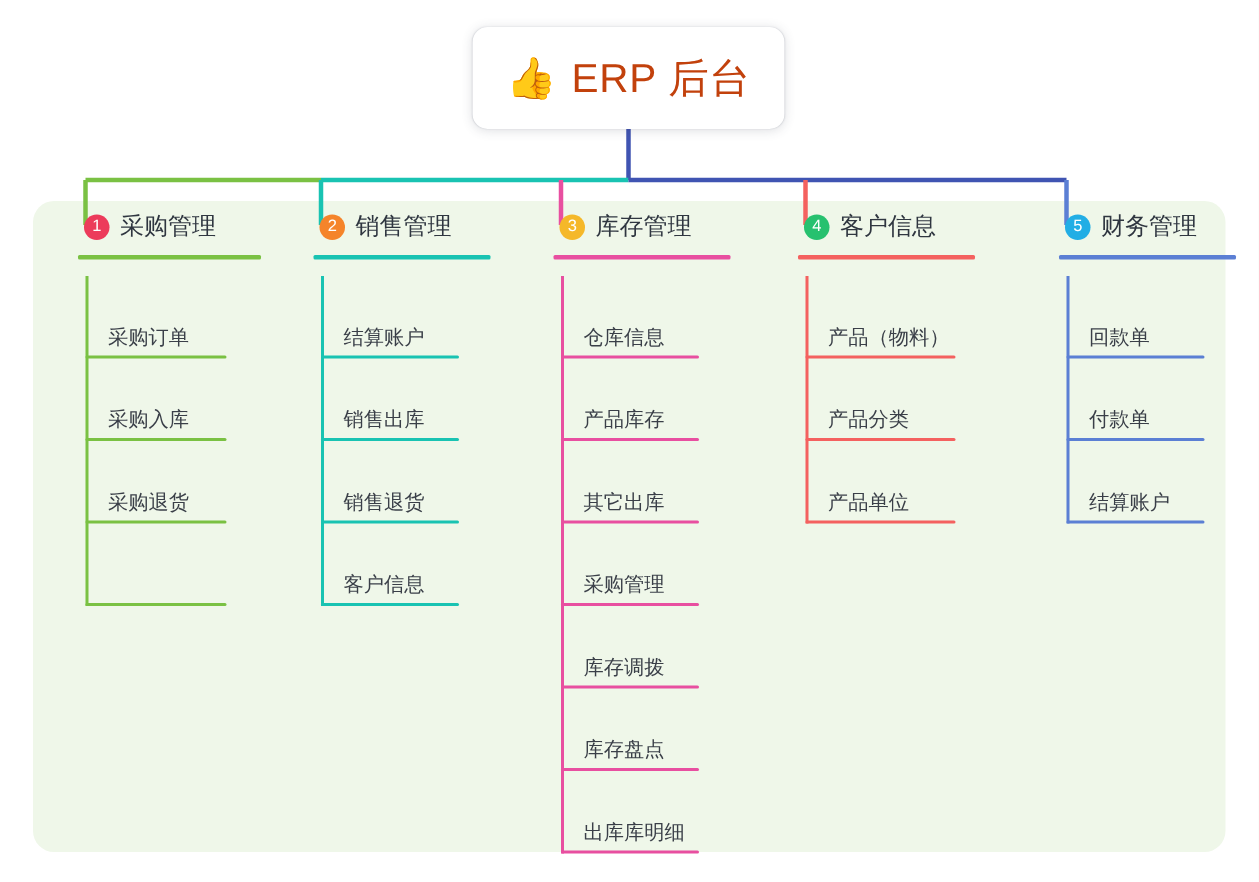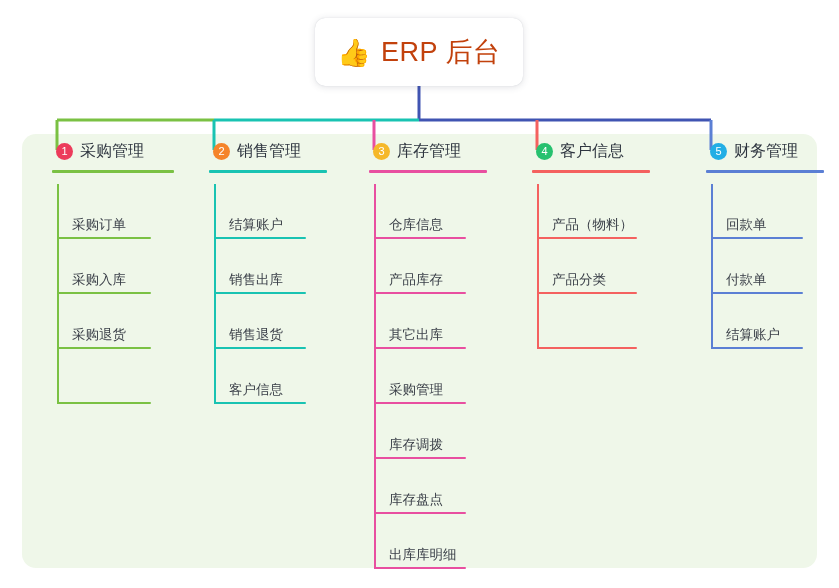--- a/index.html
+++ b/index.html
@@ -263,20 +263,21 @@
           <div class="spine" style="background: rgb(244, 97, 95); height: 165px;"></div>
           <div class="item">
             <span class="item-label">产品（物料）</span>
             <div class="item-rule" style="background: rgb(244, 97, 95); width: 100px;"></div>
           </div>
           <div class="item">
             <span class="item-label">产品分类</span>
             <div class="item-rule" style="background: rgb(244, 97, 95); width: 100px;"></div>
           </div>
           <div class="item">
+            <span class="item-label">产品单位</span>
             <div class="item-rule" style="background: rgb(244, 97, 95); width: 100px;"></div>
           </div>
         </div>
       </div>
       <div class="col" style="left: 672px;">
         <div class="col-head">
           <span class="badge" style="background: rgb(34, 174, 229);">5</span>
           <span class="col-title">财务管理</span>
         </div>
         <div class="col-underline" style="background: rgb(91, 127, 212); width: 118px; margin-left: 12px;"></div>

